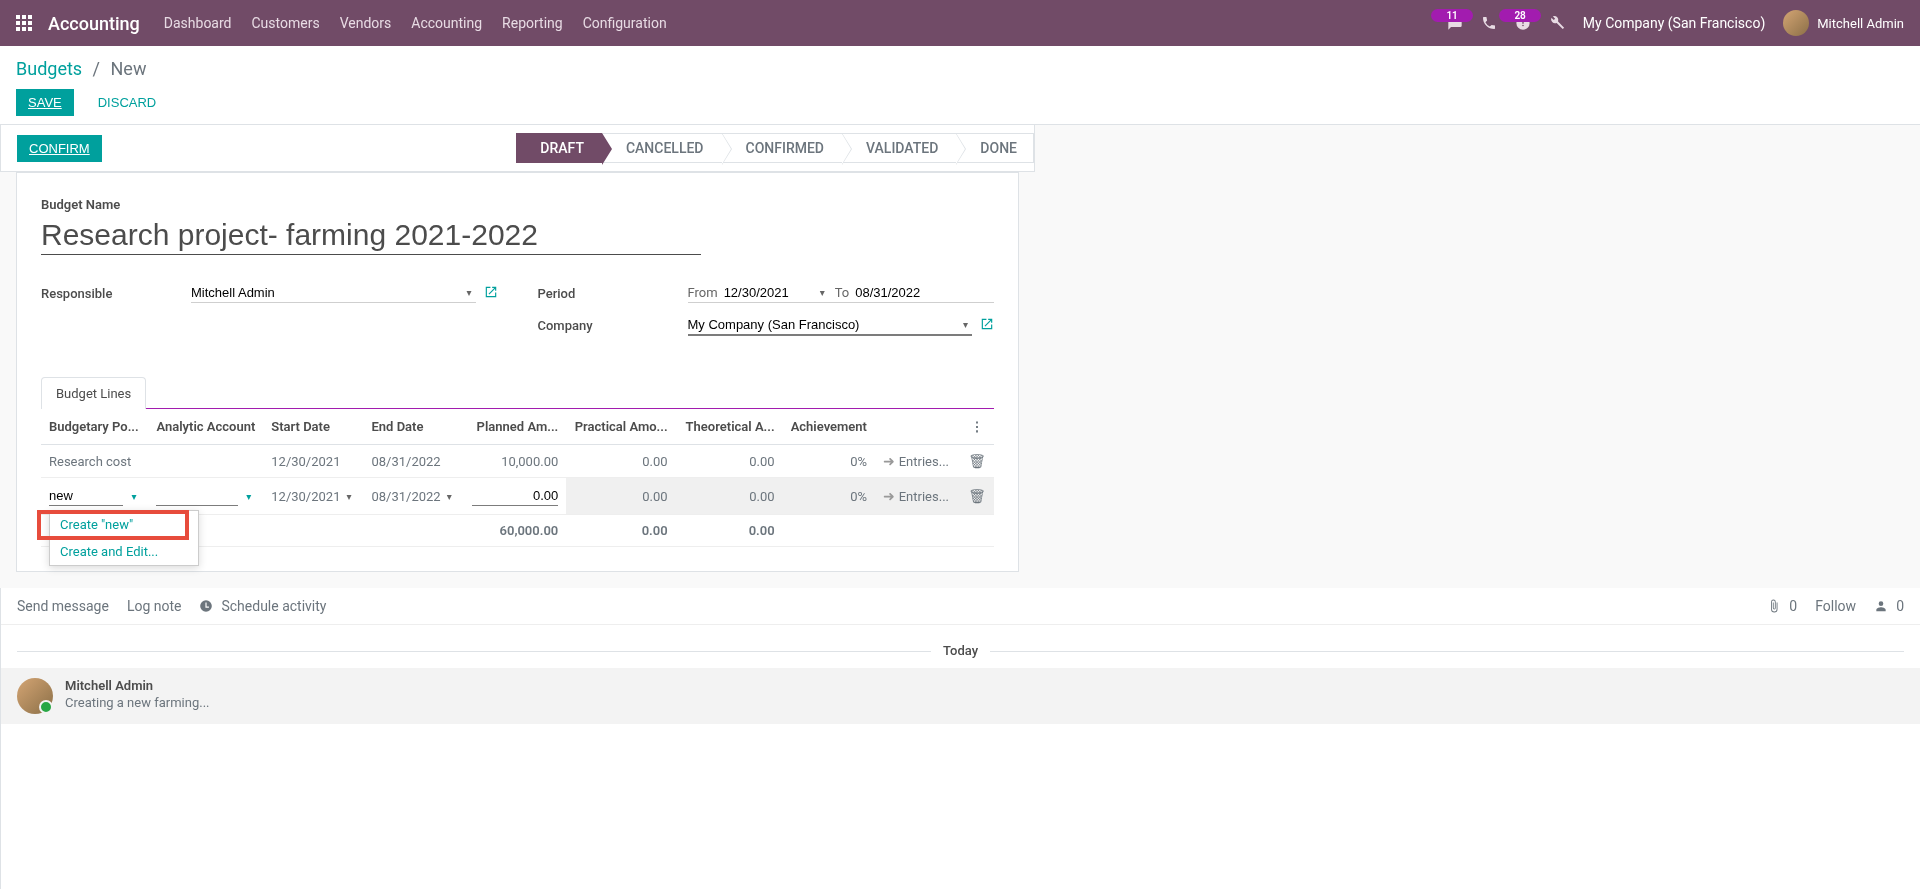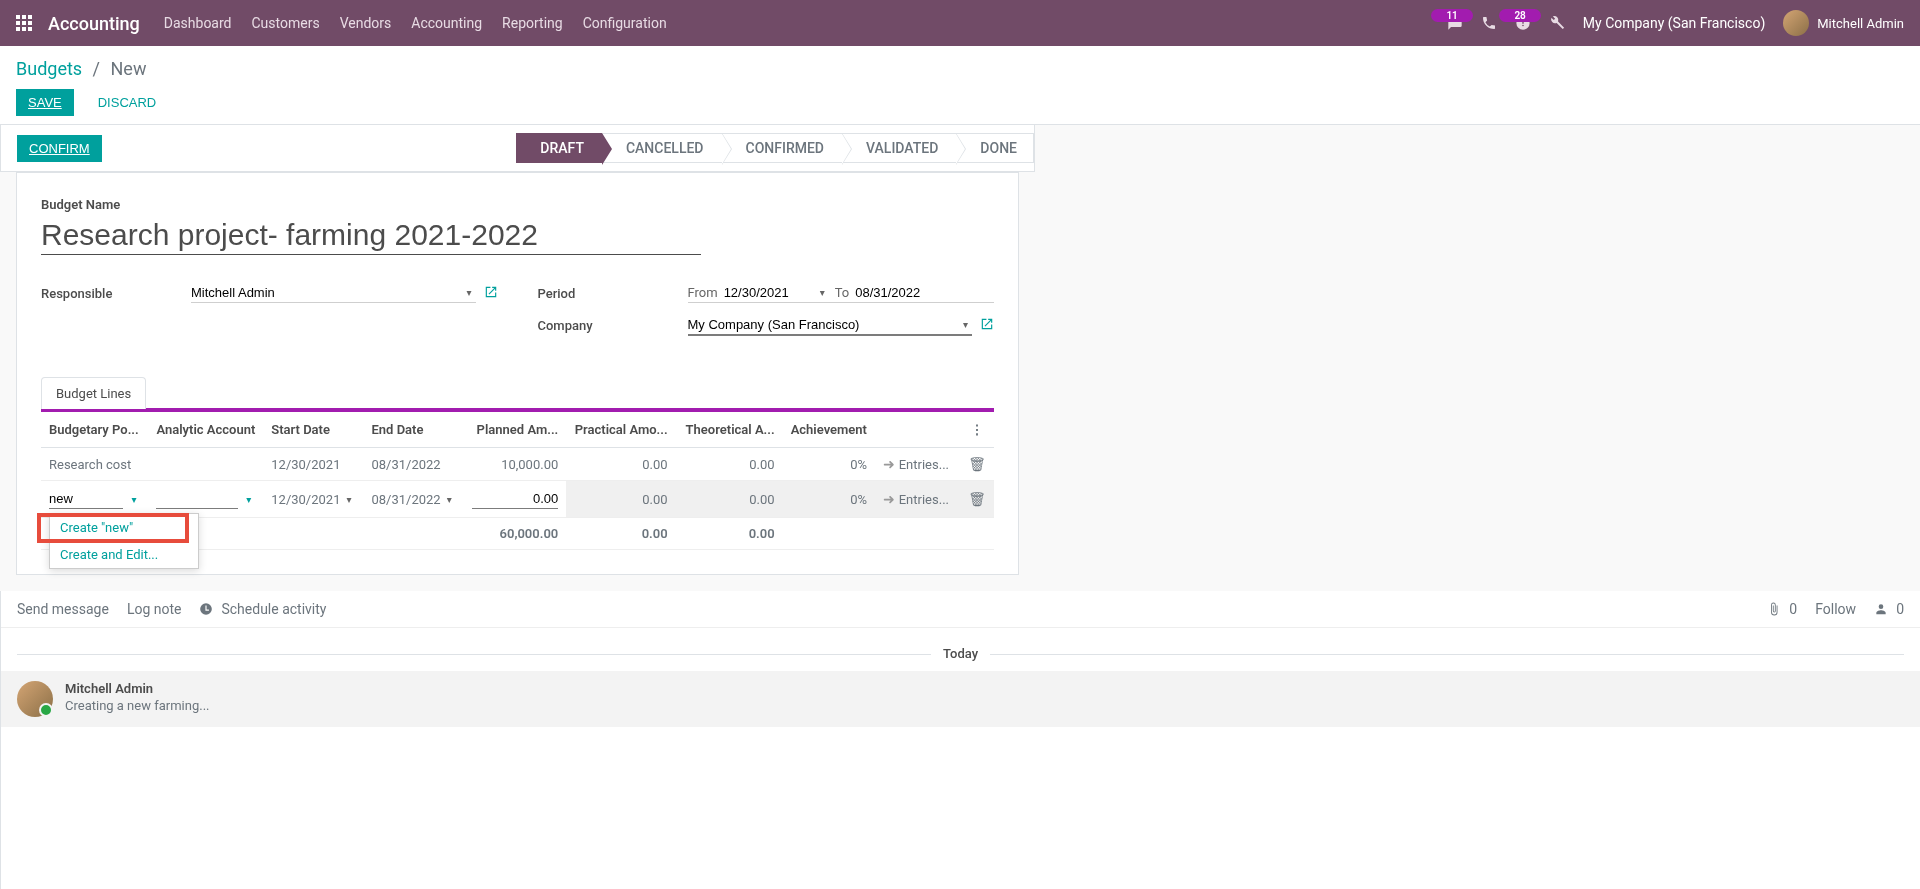--- a/index.html
+++ b/index.html
@@ -57,21 +57,21 @@
 .field-pair .field-label { width: 150px; margin: 0; font-weight: 500; }
 .m2o { flex: 1; display: flex; align-items: center; border-bottom: 1px solid #cfcfcf; padding: 2px 0; }
 .m2o input { border: none; outline: none; flex: 1; font-size: 13px; background: transparent; }
 .caret { color: #666; font-size: 10px; cursor: pointer; padding: 0 4px; }
 .ext-link { color: #00A09D; margin-left: 8px; cursor: pointer; font-size: 13px; }
 .period-wrap { display: flex; align-items: center; gap: 6px; flex: 1; border-bottom: 1px solid #cfcfcf; padding: 2px 0; }
 .period-wrap span.lbl { color: #666; font-size: 13px; }
 .period-wrap input { border: none; outline: none; width: 86px; font-size: 13px; background: transparent; }
 
 
-.tabs { margin-top: 28px; display: flex; border-bottom: 4px solid #a21caf; }
+.tabs { margin-top: 28px; display: flex; border-bottom: 1px solid #a21caf; }
 .tab { padding: 8px 14px; border: 1px solid #dee2e6; border-bottom: none; background: #fff; font-size: 13px; color: #4c4c4c; cursor: pointer; border-radius: 4px 4px 0 0; position: relative; top: 1px; }
 
 
 table.lines { width: 100%; border-collapse: collapse; font-size: 13px; }
 table.lines th { text-align: left; padding: 10px 8px; font-weight: 600; border-bottom: 1px solid #dee2e6; white-space: nowrap; overflow: hidden; text-overflow: ellipsis; }
 table.lines th.num, table.lines td.num { text-align: right; }
 table.lines td { padding: 8px 8px; border-bottom: 1px solid #eee; color: #6c757d; }
 table.lines tr.editing td { background: #f0f0f0; }
 table.lines tr.editing td.edit-white { background: #fff; }
 .cell-input { border: none; border-bottom: 1px solid #7c7c7c; outline: none; width: 100%; font-size: 13px; background: transparent; padding: 2px 0; }

